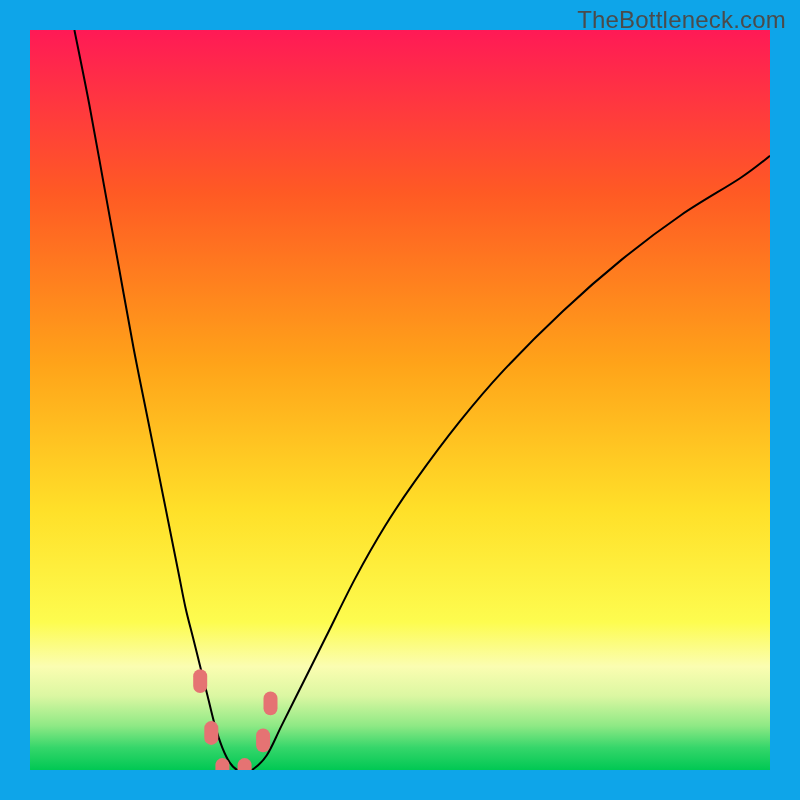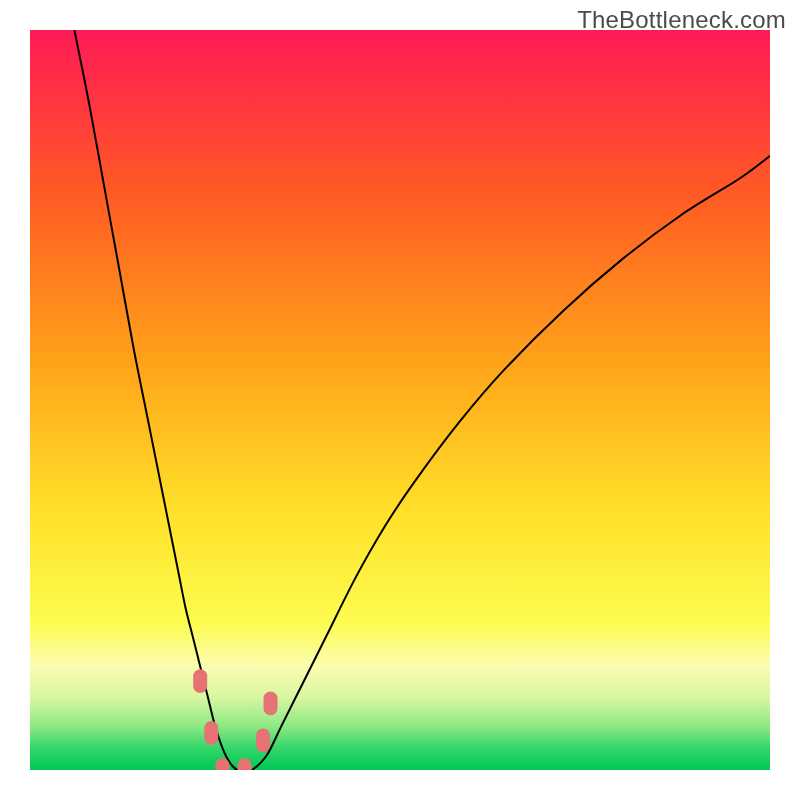--- a/index.html
+++ b/index.html
@@ -10,21 +10,21 @@
     overflow: hidden;
     background: #000;
     font-family: Arial, Helvetica, sans-serif;
   }
   .frame {
     position: absolute;
     left: 0;
     top: 0;
     width: 800px;
     height: 800px;
-    background: #ffffff;
+    background: #0ea5e9;
   }
   .plot-area {
     position: absolute;
     left: 30px;
     top: 30px;
     width: 740px;
     height: 740px;
     overflow: hidden;
   }
   .gradient-bg {

